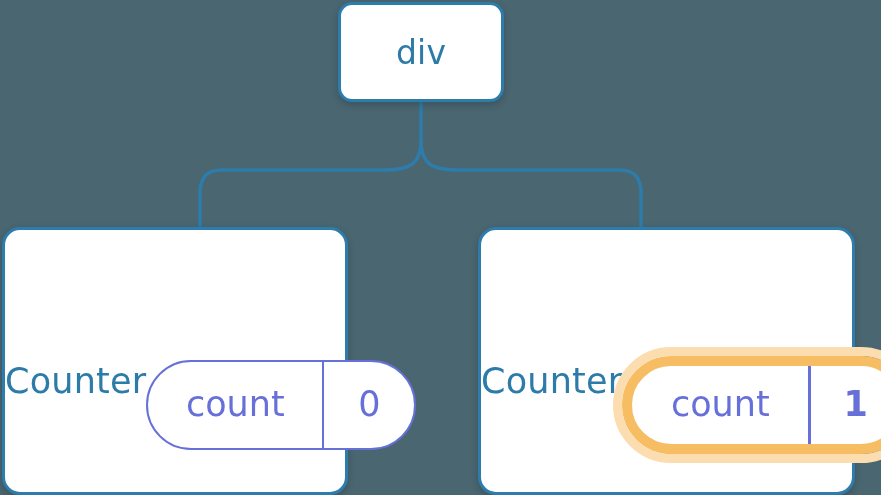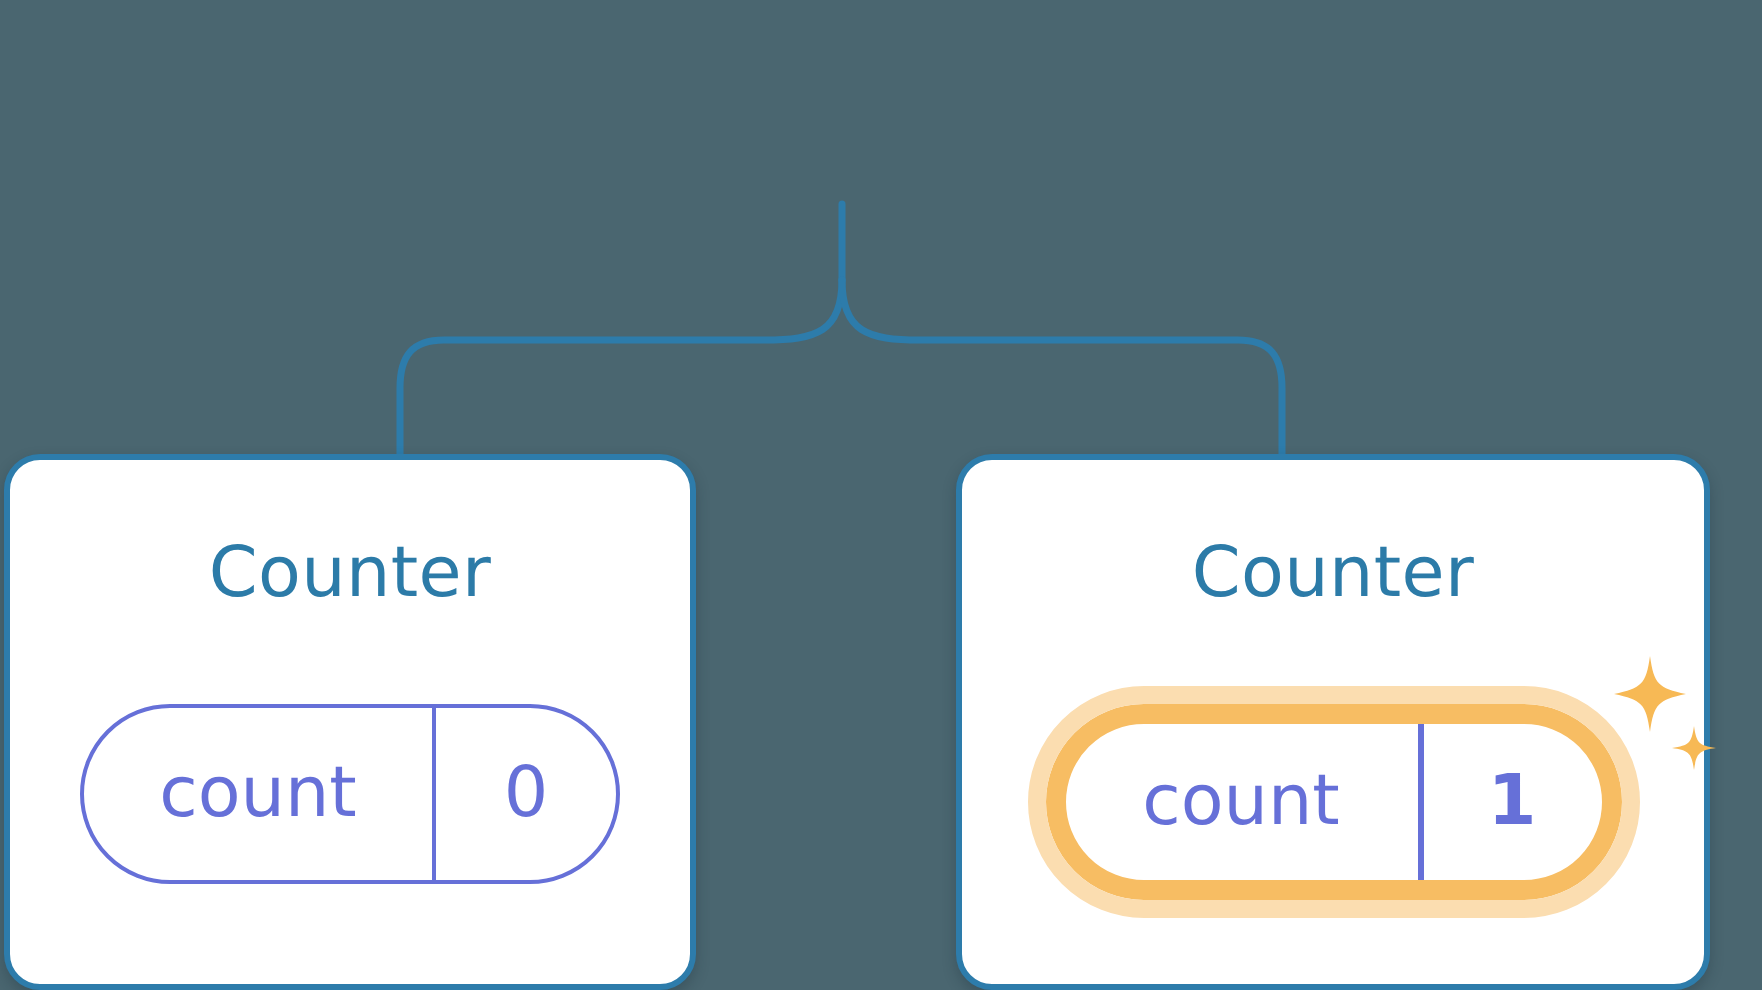--- a/index.html
+++ b/index.html
@@ -55,21 +55,20 @@
     color: #2c7ba8;
     letter-spacing: 0.2px;
     line-height: 1;
   }
 
   .node-child {
     top: 227px;
     height: 268px;
     border-radius: 18px;
     display: flex;
-    flex-direction: column;
     align-items: center;
     padding-top: 40px;
     box-sizing: border-box;
   }
   .node-child.left  { left: 2px;   width: 346px; }
   .node-child.right { left: 478px; width: 377px; }
 
   .node-child .node-title {
     font-size: 35px;
     color: #2c7ba8;
@@ -160,20 +159,23 @@
 
 <div id="stage">
 
   <svg id="connectors" viewBox="0 0 881 495">
 
     <path d="M421 102 L421 140" fill="none" stroke="#2d7cab" stroke-width="3.5" stroke-linecap="round"></path>
     <path d="M421 140 C421 166, 408 170, 382 170 L222 170 C206 170, 200 178, 200 194 L200 227" fill="none" stroke="#2d7cab" stroke-width="3.5" stroke-linecap="round"></path>
     <path d="M421 140 C421 166, 434 170, 460 170 L619 170 C635 170, 641 178, 641 194 L641 227" fill="none" stroke="#2d7cab" stroke-width="3.5" stroke-linecap="round"></path>
   </svg>
 
+  <div class="node node-root">
+    <span class="node-title">div</span>
+  </div>
 
   <div class="node node-child left">
     <span class="node-title">Counter</span>
 
     <div class="pill-wrap">
       <div class="pill normal">
         <div class="pill-key">count</div>
         <div class="pill-divider"></div>
         <div class="pill-val">0</div>
       </div>

